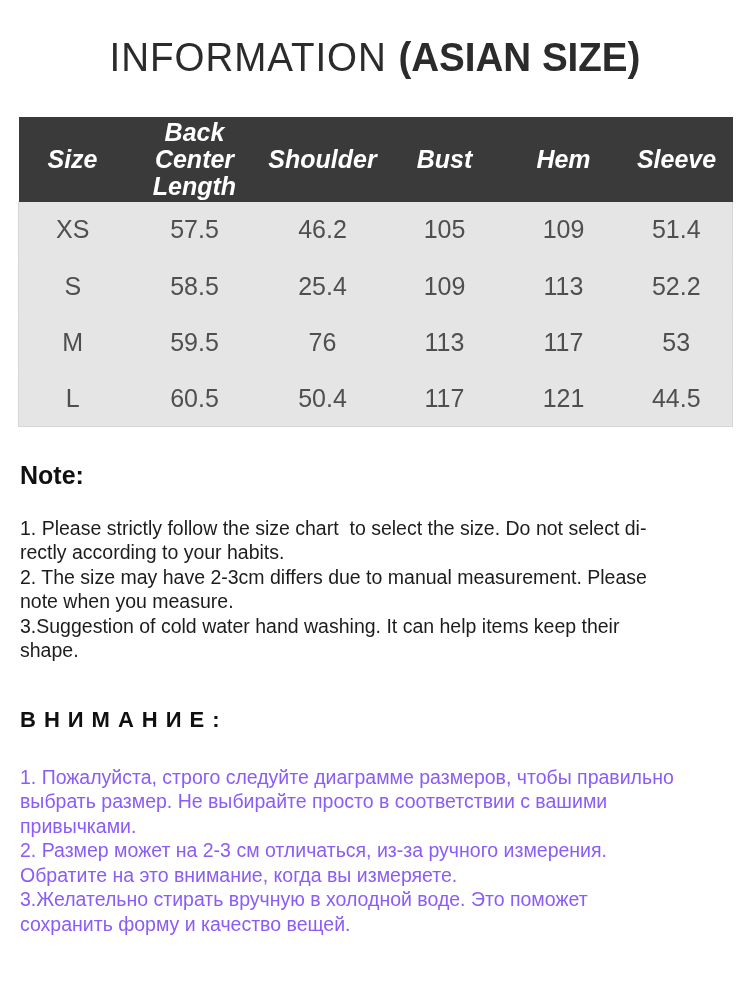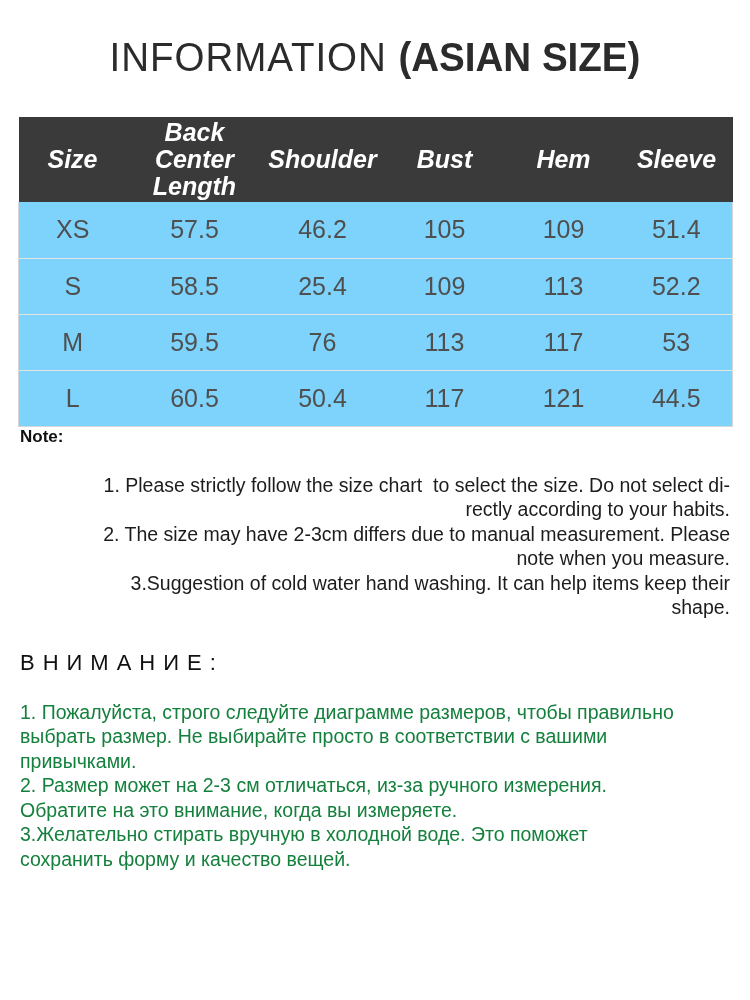--- a/index.html
+++ b/index.html
@@ -46,54 +46,54 @@
     line-height: 1.08;
     letter-spacing: 0px;
     font-style: italic;
   }
   table.size-table tbody td {
     height: 56px;
     text-align: center;
     vertical-align: middle;
     font-size: 25px;
     color: #4f4f4f;
-    background: #7dd3fc;
+    background: #e5e5e5;
     border-bottom: 1px solid #e3e3e3;
   }
   table.size-table tbody tr td:first-child  { border-left: 1px solid #d6d6d6; }
   table.size-table tbody tr td:last-child   { border-right: 1px solid #d6d6d6; }
   table.size-table tbody tr:last-child td   { border-bottom: 1px solid #d6d6d6; }
 
   
   .notes { padding: 0 20px; }
   .note-heading-en {
-    font-size: 17px;
+    margin-top: 34px;
+    font-size: 25px;
     font-weight: 700;
     color: #101010;
   }
   .note-body {
     margin-top: 26px;
     font-size: 19.5px;
     line-height: 24.5px;
     color: #1c1c1c;
     white-space: pre-wrap;
-    text-align: right;
   }
   .note-heading-ru {
-    margin-top: 30px;
+    margin-top: 44px;
     font-size: 22px;
-    font-weight: 400;
+    font-weight: 700;
     letter-spacing: 8px;
     color: #101010;
   }
   .note-body-ru {
-    margin-top: 24px;
+    margin-top: 32px;
     font-size: 19.5px;
     line-height: 24.5px;
-    color: #15803d;
+    color: #8b5cf6;
     white-space: pre-wrap;
   }
 </style>
 </head>
 <body>
 
 <div class="page-title">
   <span class="light">INFORMATION </span><span class="bold">(ASIAN SIZE)</span>
 </div>
 

